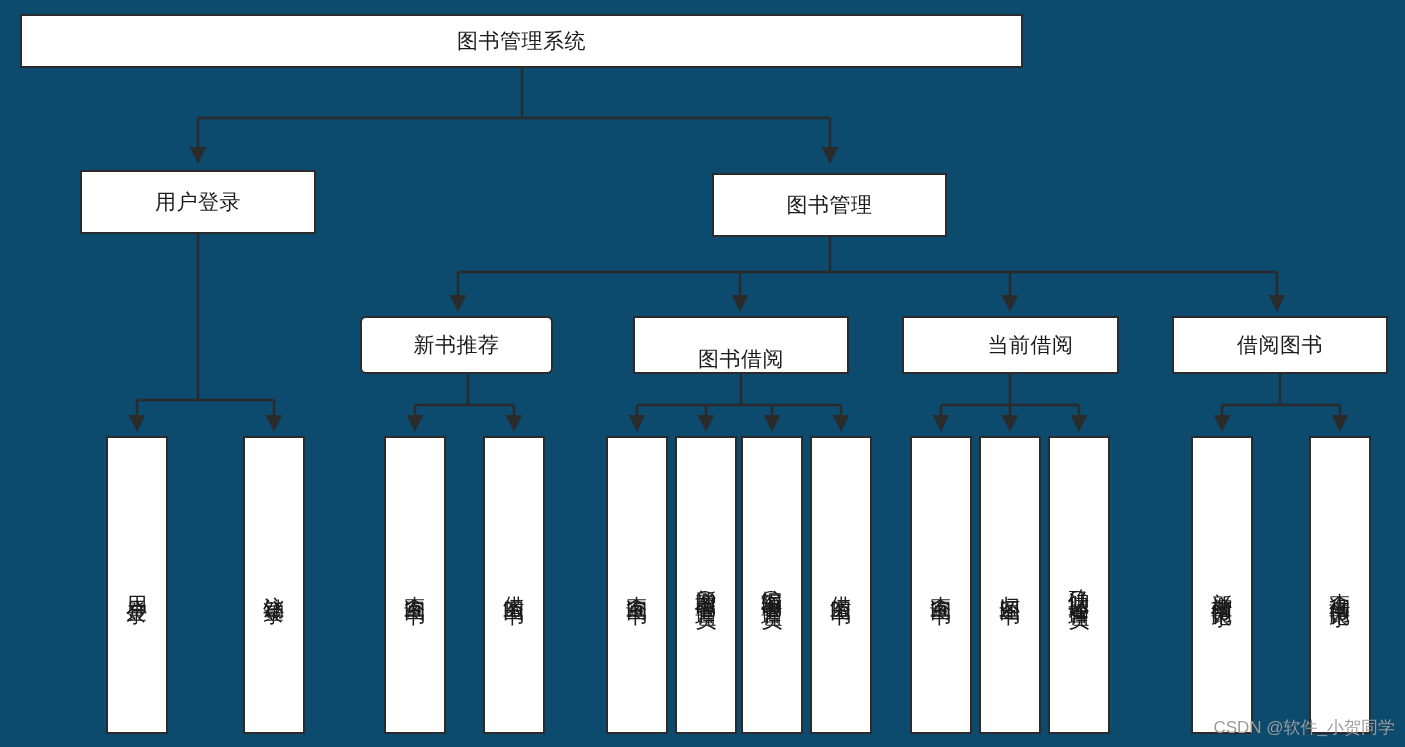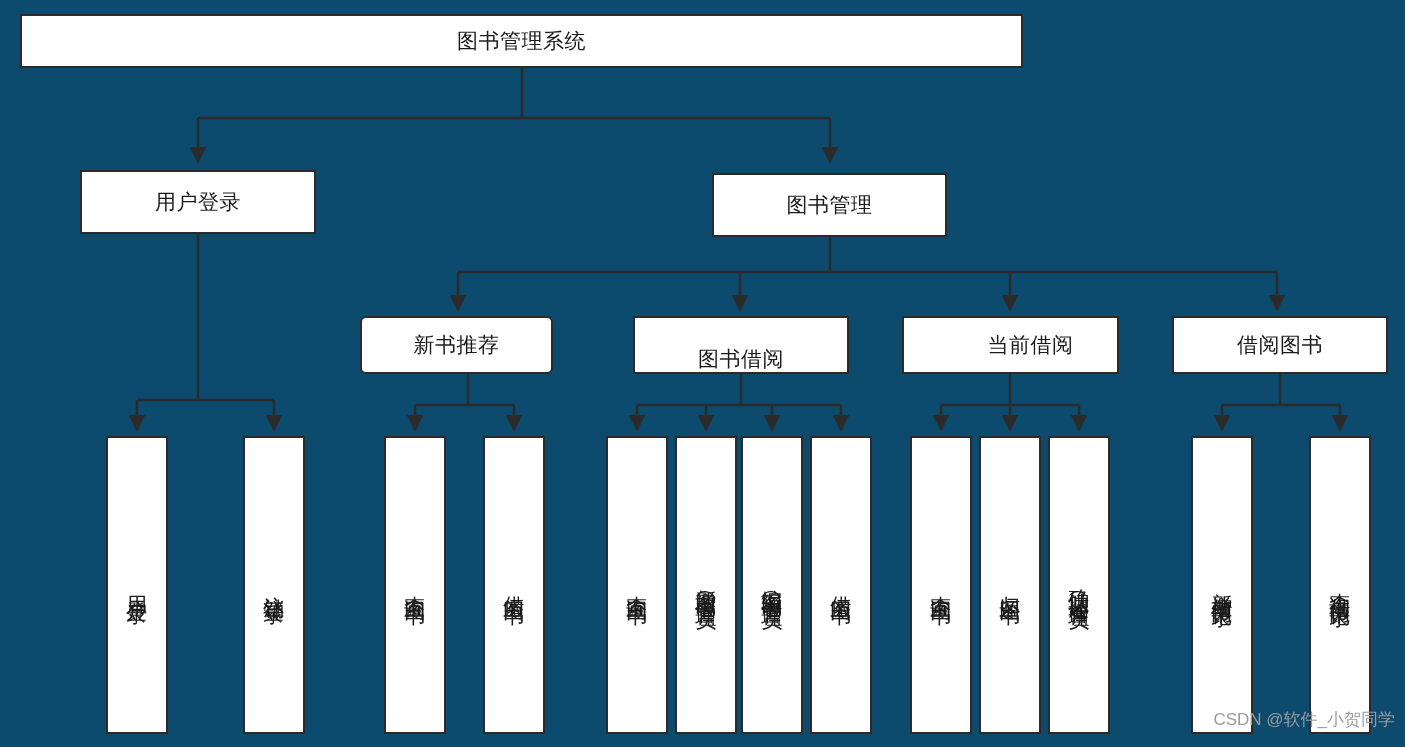--- a/index.html
+++ b/index.html
@@ -54,21 +54,21 @@
     text-orientation: upright;
     font-size: 21px;
     line-height: 1.22;
     letter-spacing: 3px;
     white-space: normal;
     max-height: 276px;
   }
   #watermark {
     position: absolute;
     right: 10px;
-    bottom: 16px;
+    bottom: 8px;
     font-size: 17px;
     color: #9b9b9b;
     z-index: 5;
     white-space: nowrap;
     font-family: "Liberation Sans", "DejaVu Sans", sans-serif;
   }
 </style>
 </head>
 <body>
 

